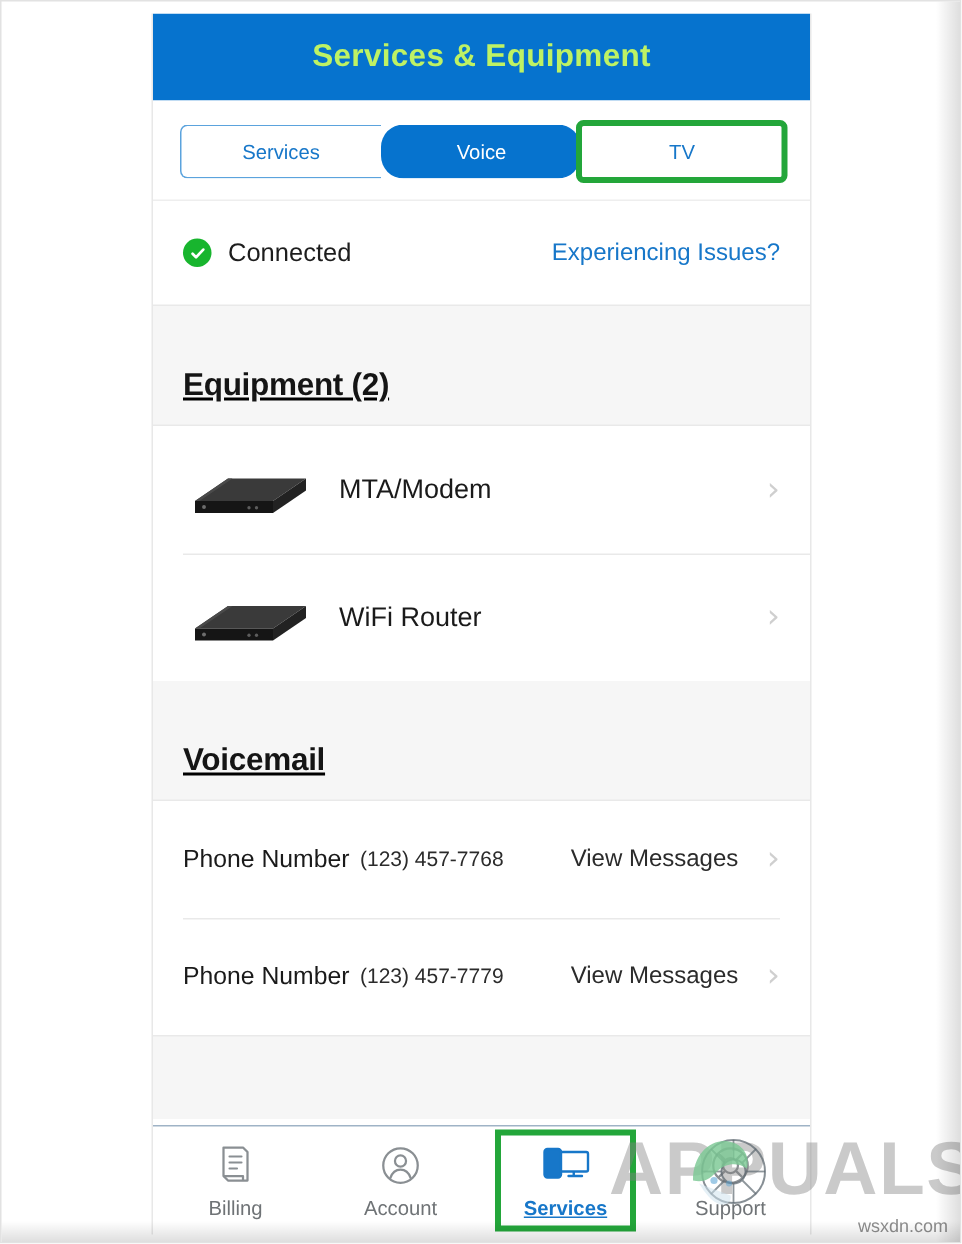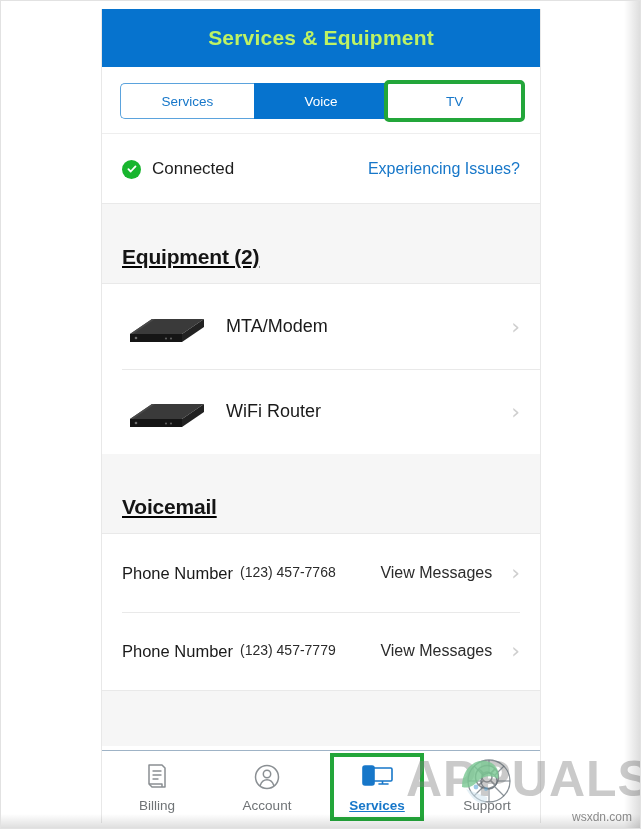--- a/index.html
+++ b/index.html
@@ -85,20 +85,21 @@
     border: 1px solid #5ba3dd;
     border-right: none;
     cursor: pointer;
   }
   .seg:first-child { border-radius: 5px 0 0 5px; }
   .seg:last-child  { border-radius: 0 5px 5px 0; border-right: 1px solid #5ba3dd; }
   .seg.active-fill {
     background: #0673ce;
     color: #ffffff;
     border-color: #0673ce;
+    border-radius: 15px;
   }
   .seg.highlighted {
     outline: 4px solid #23a63a;
     outline-offset: -1px;
     z-index: 3;
     border-radius: 2px;
     border-color: #ffffff;
     background: #ffffff;
     color: #1777c9;
   }
@@ -106,21 +107,21 @@
   
   .status-row {
     display: flex;
     align-items: center;
     justify-content: space-between;
     padding: 16px 20px;
     background: #ffffff;
     border-bottom: 1px solid #e9e9e9;
     height: 70px;
   }
-  .status-left { display: flex; align-items: flex-end; gap: 11px; }
+  .status-left { display: flex; align-items: center; gap: 11px; }
   .check-circle {
     width: 19px; height: 19px; border-radius: 50%;
     background: #18b52e;
     display: flex; align-items: center; justify-content: center;
     flex: 0 0 auto;
   }
   .check-circle svg { display: block; }
   .status-text { font-size: 17px; color: #1d1d1d; }
   .status-link {
     font-size: 16px; color: #1777c9; cursor: pointer;

